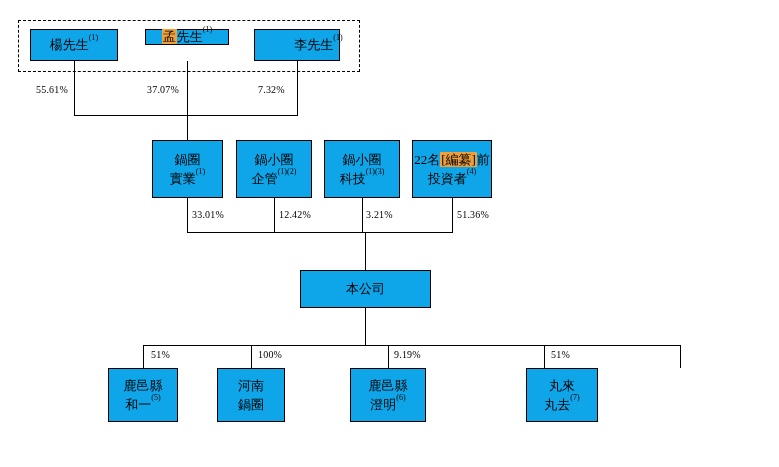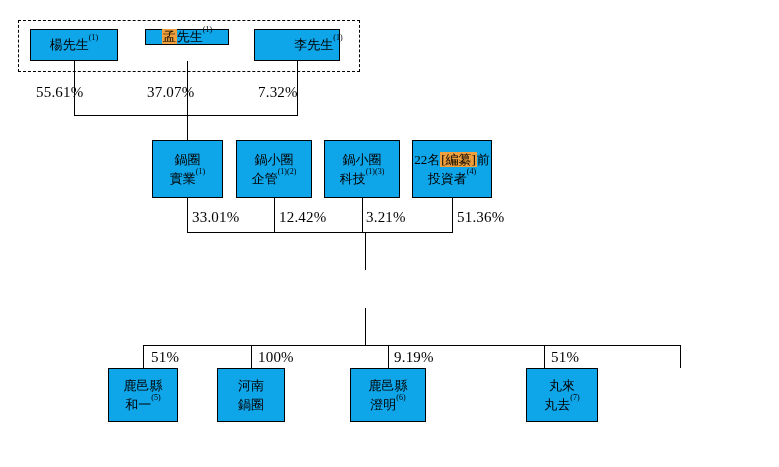--- a/index.html
+++ b/index.html
@@ -10,21 +10,21 @@
     overflow:hidden;
   }
   .box {
     position:absolute; border:1px solid #000; background:#0ea5e9;
     display:flex; flex-direction:column; align-items:center; justify-content:center;
     text-align:center; font-size:13px; line-height:1.5; white-space:nowrap;
   }
   .dashed { position:absolute; border:1px dashed #000; background:transparent; }
   .hline { position:absolute; height:1px; background:#000; }
   .vline { position:absolute; width:1px;  background:#000; }
-  .pct   { position:absolute; font-size:15px; letter-spacing:0.2px; }
+  .pct   { position:absolute; font-size:10px; letter-spacing:0.2px; }
   sup { font-size:8px; line-height:0; position:relative; top:-0.45em; }
   .hl { padding:0 1px; }
 </style>
 </head>
 <body>
 
 <div class="canvas">
 
   <div class="dashed" style="left:18px;top:20px;width:342px;height:52px;"></div>
 
@@ -69,20 +69,23 @@
   <div class="vline" style="left:362px;top:198px;height:34px;"></div>
   <div class="vline" style="left:452px;top:198px;height:34px;"></div>
   <div class="hline" style="left:187px;top:232px;width:266px;"></div>
   <div class="vline" style="left:365px;top:232px;height:38px;"></div>
 
   <div class="pct" style="left:192px;top:209px;">33.01%</div>
   <div class="pct" style="left:279px;top:209px;">12.42%</div>
   <div class="pct" style="left:366px;top:209px;">3.21%</div>
   <div class="pct" style="left:457px;top:209px;">51.36%</div>
 
+  <div class="box" style="left:300px;top:270px;width:131px;height:38px;">
+    <div>本公司</div>
+  </div>
 
   <div class="vline" style="left:365px;top:308px;height:37px;"></div>
   <div class="hline" style="left:143px;top:345px;width:538px;"></div>
   <div class="vline" style="left:143px;top:345px;height:23px;"></div>
   <div class="vline" style="left:251px;top:345px;height:23px;"></div>
   <div class="vline" style="left:388px;top:345px;height:23px;"></div>
   <div class="vline" style="left:544px;top:345px;height:23px;"></div>
   <div class="vline" style="left:680px;top:345px;height:23px;"></div>
 
   <div class="pct" style="left:151px;top:349px;">51%</div>

